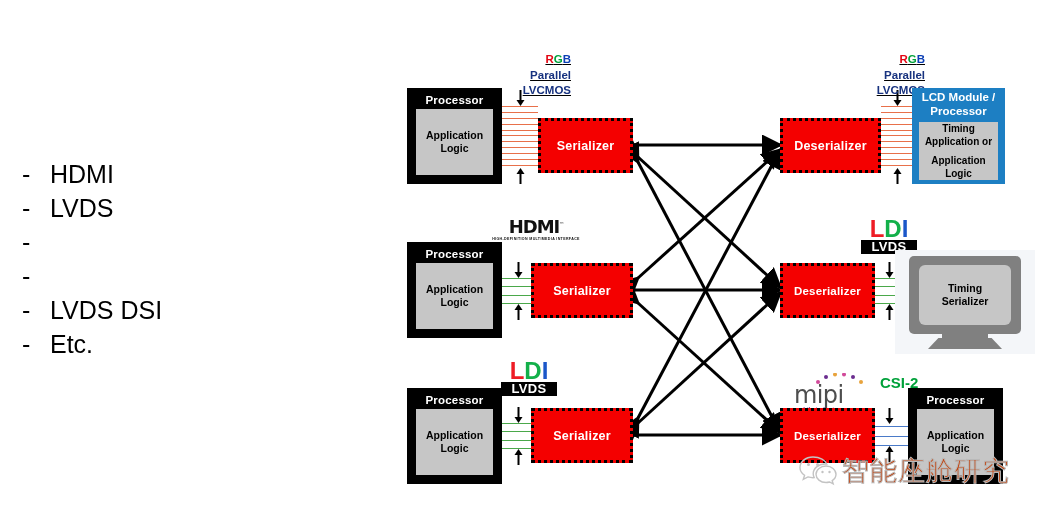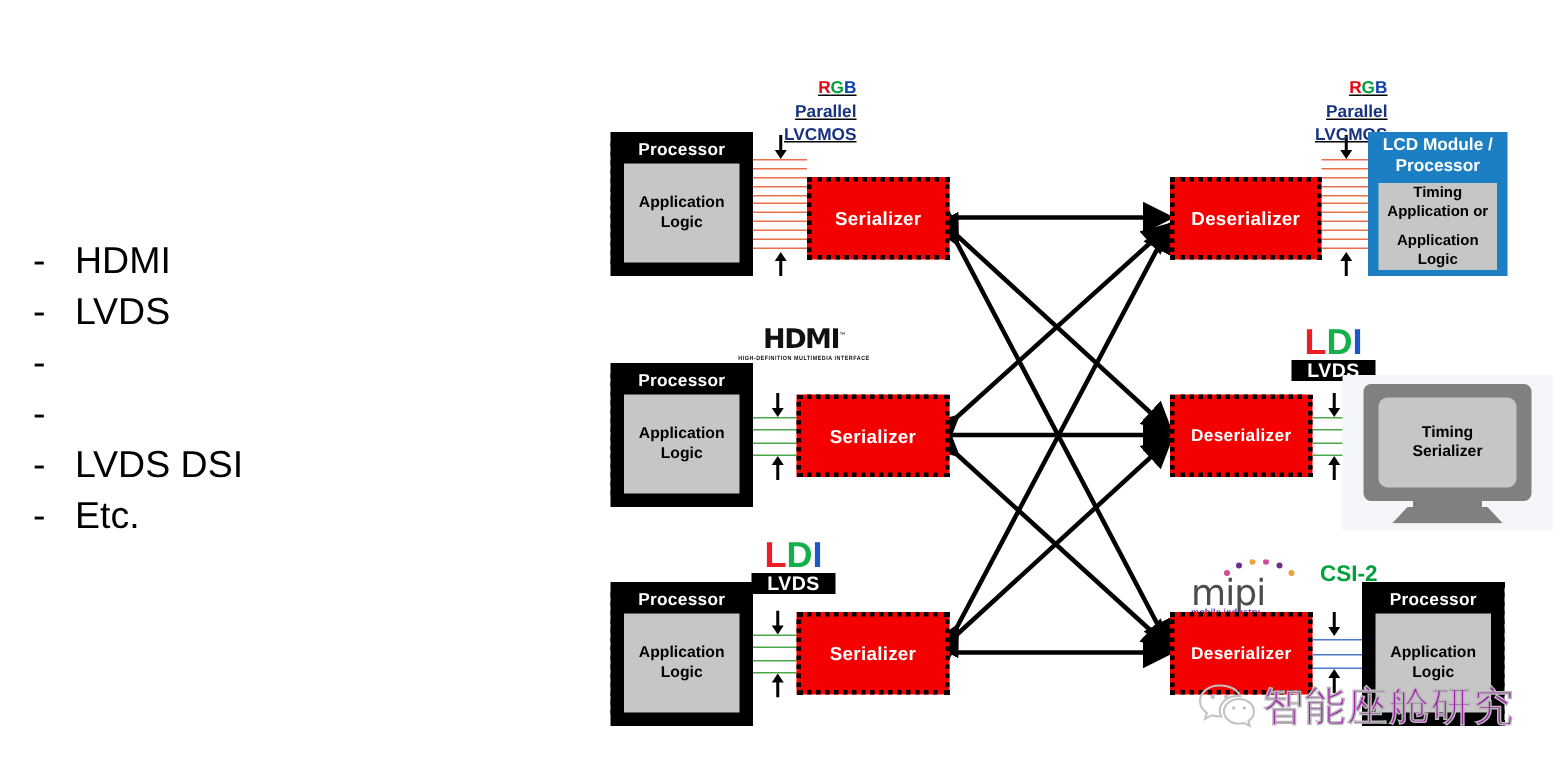--- a/index.html
+++ b/index.html
@@ -104,21 +104,21 @@
   .mipi-word{font-size:24px;color:#4d4d4d;line-height:.82;letter-spacing:-.6px;
              font-family:"DejaVu Sans",sans-serif;}
   .mipi-sub{font-size:6px;color:#6b2d8f;font-weight:bold;line-height:1.25;
             letter-spacing:.1px;}
   .csi2{position:absolute;font-size:15px;font-weight:bold;color:#00a13a;
         white-space:nowrap;}
 
   
   #watermark{position:absolute;left:798px;top:448px;width:215px;height:46px;
              display:flex;align-items:center;pointer-events:none;}
-  .wm-text{font-size:27px;color:#a21caf;font-weight:normal;white-space:nowrap;
+  .wm-text{font-size:27px;color:#c2410c;font-weight:normal;white-space:nowrap;
            margin-left:4px;letter-spacing:1px;
            -webkit-text-stroke:1px #b9b9b9;
            font-family:"DejaVu Sans",sans-serif;}
 </style>
 </head>
 <body>
 
 <div class="slide">
 
 

